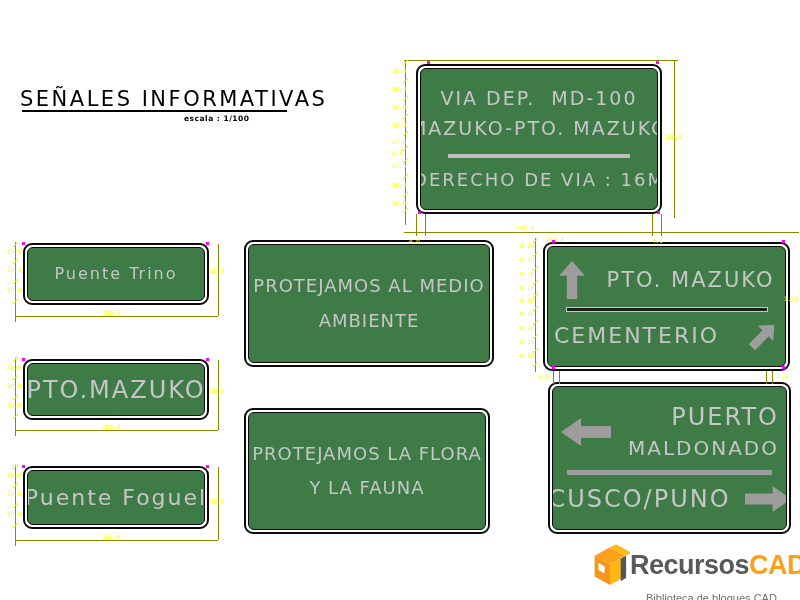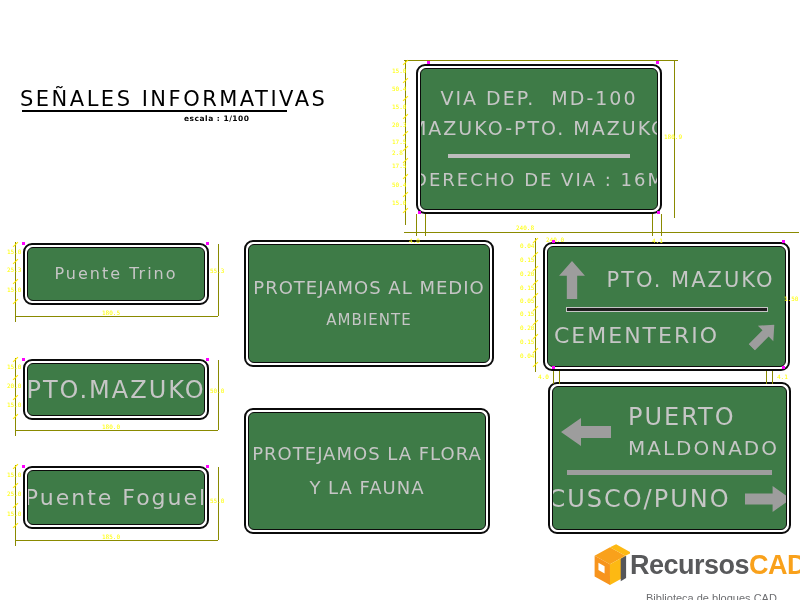--- a/index.html
+++ b/index.html
@@ -76,21 +76,21 @@
 
   <div class="sign" style="left:17px;top:466px;width:186px;height:63px">
     <div class="plate">
         <div class="sline" style="font-size:22px">Puente Foguel</div>
       </div>
   </div>
 
   <div class="sign" style="left:238px;top:240px;width:250px;height:127px">
     <div class="plate" style="gap:12px">
       <div class="sline" style="font-size:18px;letter-spacing:1px">PROTEJAMOS AL MEDIO</div>
-      <div class="sline" style="font-size:15px;letter-spacing:1px">AMBIENTE</div>
+      <div class="sline" style="font-size:18px;letter-spacing:1px">AMBIENTE</div>
     </div>
   </div>
 
   <div class="sign" style="left:238px;top:408px;width:246px;height:126px">
     <div class="plate" style="gap:12px">
       <div class="sline" style="font-size:18px;letter-spacing:1px">PROTEJAMOS LA FLORA</div>
       <div class="sline" style="font-size:18px;letter-spacing:1px">Y LA FAUNA</div>
     </div>
   </div>
 
@@ -111,21 +111,21 @@
       </div>
     </div>
   </div>
 
   <div class="sign" style="left:542px;top:382px;width:243px;height:152px">
     <div class="plate">
       <div class="row" style="gap:16px">
         <svg class="arrow" width="52" height="28" viewBox="0 0 50 28">
           <path d="M0 14 L20 0 L20 8 L50 8 L50 20 L20 20 L20 28 Z" fill="#9d9d9d"></path>
         </svg>
-        <div style="display:flex;flex-direction:column;align-items:flex-start;gap:4px">
+        <div style="display:flex;flex-direction:column;align-items:flex-end;gap:4px">
           <span class="sline" style="font-size:24px">PUERTO</span>
           <span class="sline" style="font-size:20px">MALDONADO</span>
         </div>
       </div>
       <div class="div-gray" style="width:205px;margin:9px 0"></div>
       <div class="row" style="gap:14px">
         <span class="sline" style="font-size:24px">CUSCO/PUNO</span>
         <svg class="arrow" width="46" height="26" viewBox="0 0 50 28">
           <path d="M50 14 L30 0 L30 8 L0 8 L0 20 L30 20 L30 28 Z" fill="#9d9d9d"></path>
         </svg>

